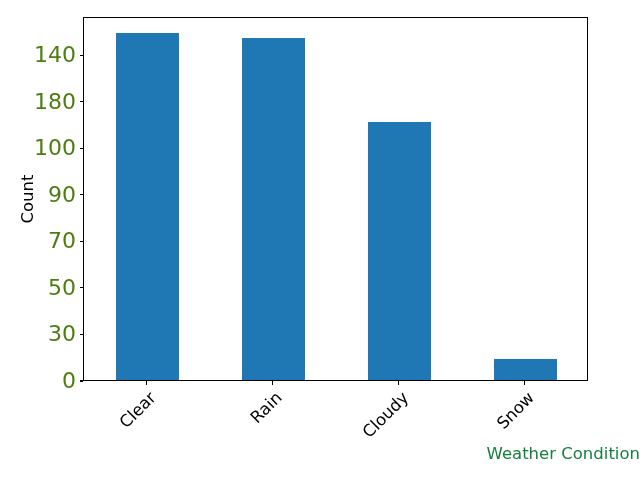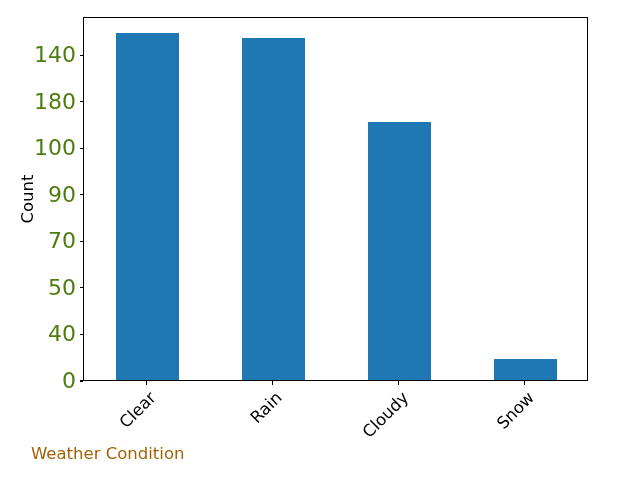--- a/index.html
+++ b/index.html
@@ -111,23 +111,23 @@
     color: #000000;
     white-space: nowrap;
   }
 
   
   #xlabel {
     position: absolute;
     left: 0;
     top: 444px;
     width: 640px;
-    text-align: left;
+    text-align: right;
     font-size: 16.5px;
-    color: #a16207;
+    color: #15803d;
   }
   #xlabel .xlabel-text {
     margin-left: 31px; 
   }
 
   #ylabel {
     position: absolute;
     left: 0;
     top: 0;
     width: 364px;
@@ -153,21 +153,21 @@
       </div>
   </div>
 
   <div id="ytick-layer">
       <div class="ytick-row" style="top: 381px;">
         <div class="tick-line"></div>
         <div class="tick-text">0</div>
       </div>
       <div class="ytick-row" style="top: 334.482px;">
         <div class="tick-line"></div>
-        <div class="tick-text">40</div>
+        <div class="tick-text">30</div>
       </div>
       <div class="ytick-row" style="top: 287.965px;">
         <div class="tick-line"></div>
         <div class="tick-text">50</div>
       </div>
       <div class="ytick-row" style="top: 241.447px;">
         <div class="tick-line"></div>
         <div class="tick-text">70</div>
       </div>
       <div class="ytick-row" style="top: 194.93px;">

